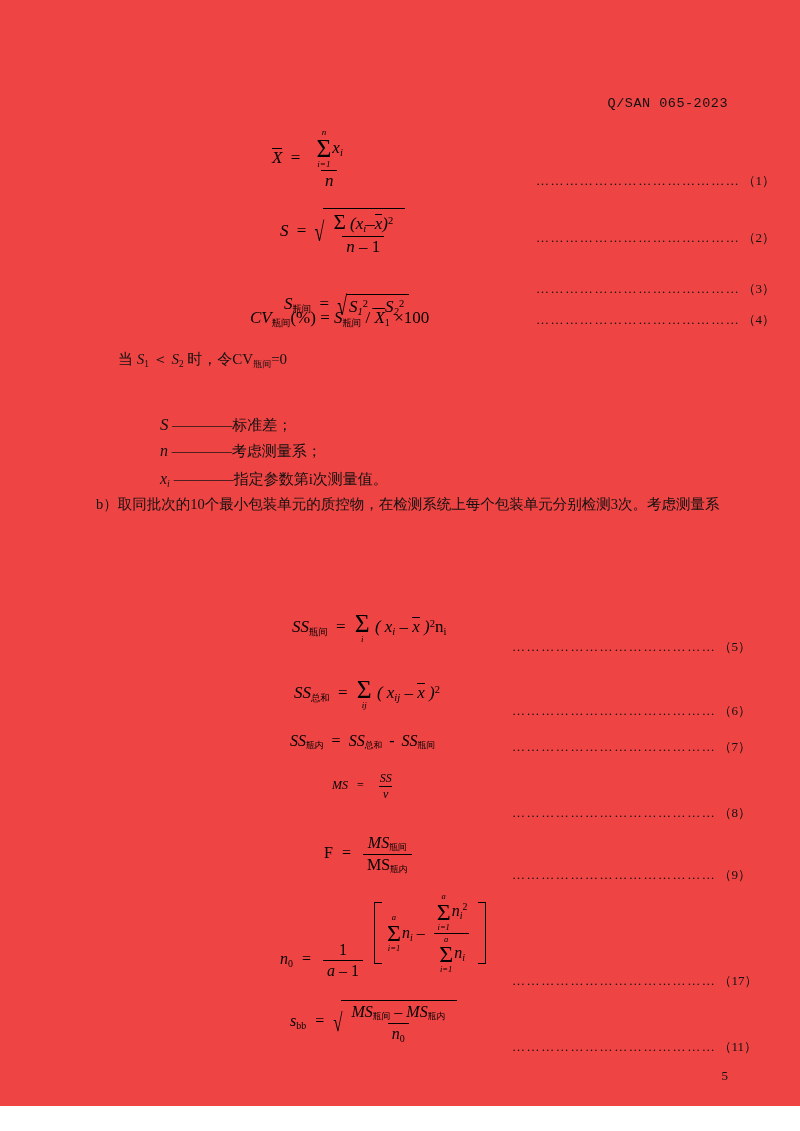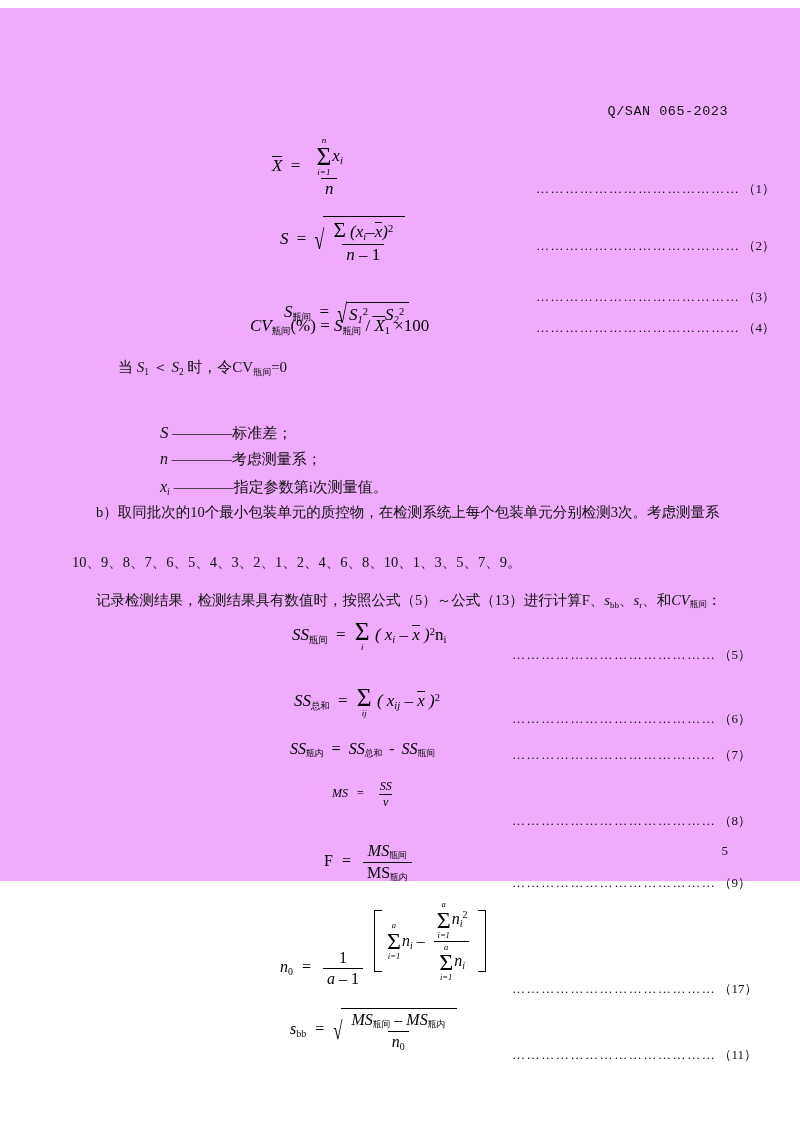--- a/index.html
+++ b/index.html
@@ -10,24 +10,24 @@
   body {
     width: 800px;
     height: 1131px;
     position: relative;
     font-family: "Liberation Serif", serif;
     color: #000000;
     overflow: hidden;
   }
   .page {
     position: absolute;
-    left: 0; top: 8px;
+    left: 0; top: 0;
     width: 800px;
-    height: 873px;
-    background: #f0abfc;
+    height: 1106px;
+    background: #ef4444;
   }
   .header {
     position: absolute;
     top: 96px;
     right: 72px;
     font-family: "Liberation Mono", monospace;
     font-size: 13.5px;
     letter-spacing: 0.5px;
     color: #111;
   }
@@ -255,27 +255,21 @@
     <span class="cjk">————考虑测量系；</span>
   </div>
   <div class="indent-line" style="top:468px; left:160px; font-size:15px;">
     <span class="ital" style="font-size:16px;">x<sub>i</sub></span>
     <span class="cjk">————指定参数第i次测量值。</span>
   </div>
 
   <div class="para" style="top:492px; left:96px; width:634px;">
     <span class="cjk">b）取同批次的10个最小包装单元的质控物，在检测系统上每个包装单元分别检测3次。考虑测量系</span>
   </div>
-  <div class="para" style="top:542px; left:72px; width:660px;">
-    <span class="cjk">10、9、8、7、6、5、4、3、2、1、2、4、6、8、10、1、3、5、7、9。</span>
-  </div>
-
-  <div class="para" style="top:580px; left:96px; width:660px;">
-    <span class="cjk">记录检测结果，检测结果具有数值时，按照公式（5）～公式（13）进行计算F、</span><span class="ital">s</span><sub>bb</sub><span class="cjk">、</span><span class="ital">s</span><sub>r</sub><span class="cjk">、和</span><span class="ital">CV</span><sub class="cjk" style="font-size:0.6em;">瓶间</sub><span class="cjk">：</span>
-  </div>
+
 
   <div class="formula-row" style="top:612px;">
     <div class="formula-body" style="margin-left:220px; font-size:17px;">
       <span class="ital">SS</span><sub class="cjk" style="font-size:0.55em;">瓶间</sub>
       <span style="margin:0 4px;">=</span>
       <span class="sigma">
           <span class="big">Σ</span>
           <span class="lim" style="font-size:9px;">i</span>
         </span>
       <span class="ital">( x<sub>i</sub> – <span class="ovl">x</span> )</span><sup>2</sup><span style="font-family:'Liberation Serif',serif;">n<sub style="font-size:0.62em;">i</sub></span>

